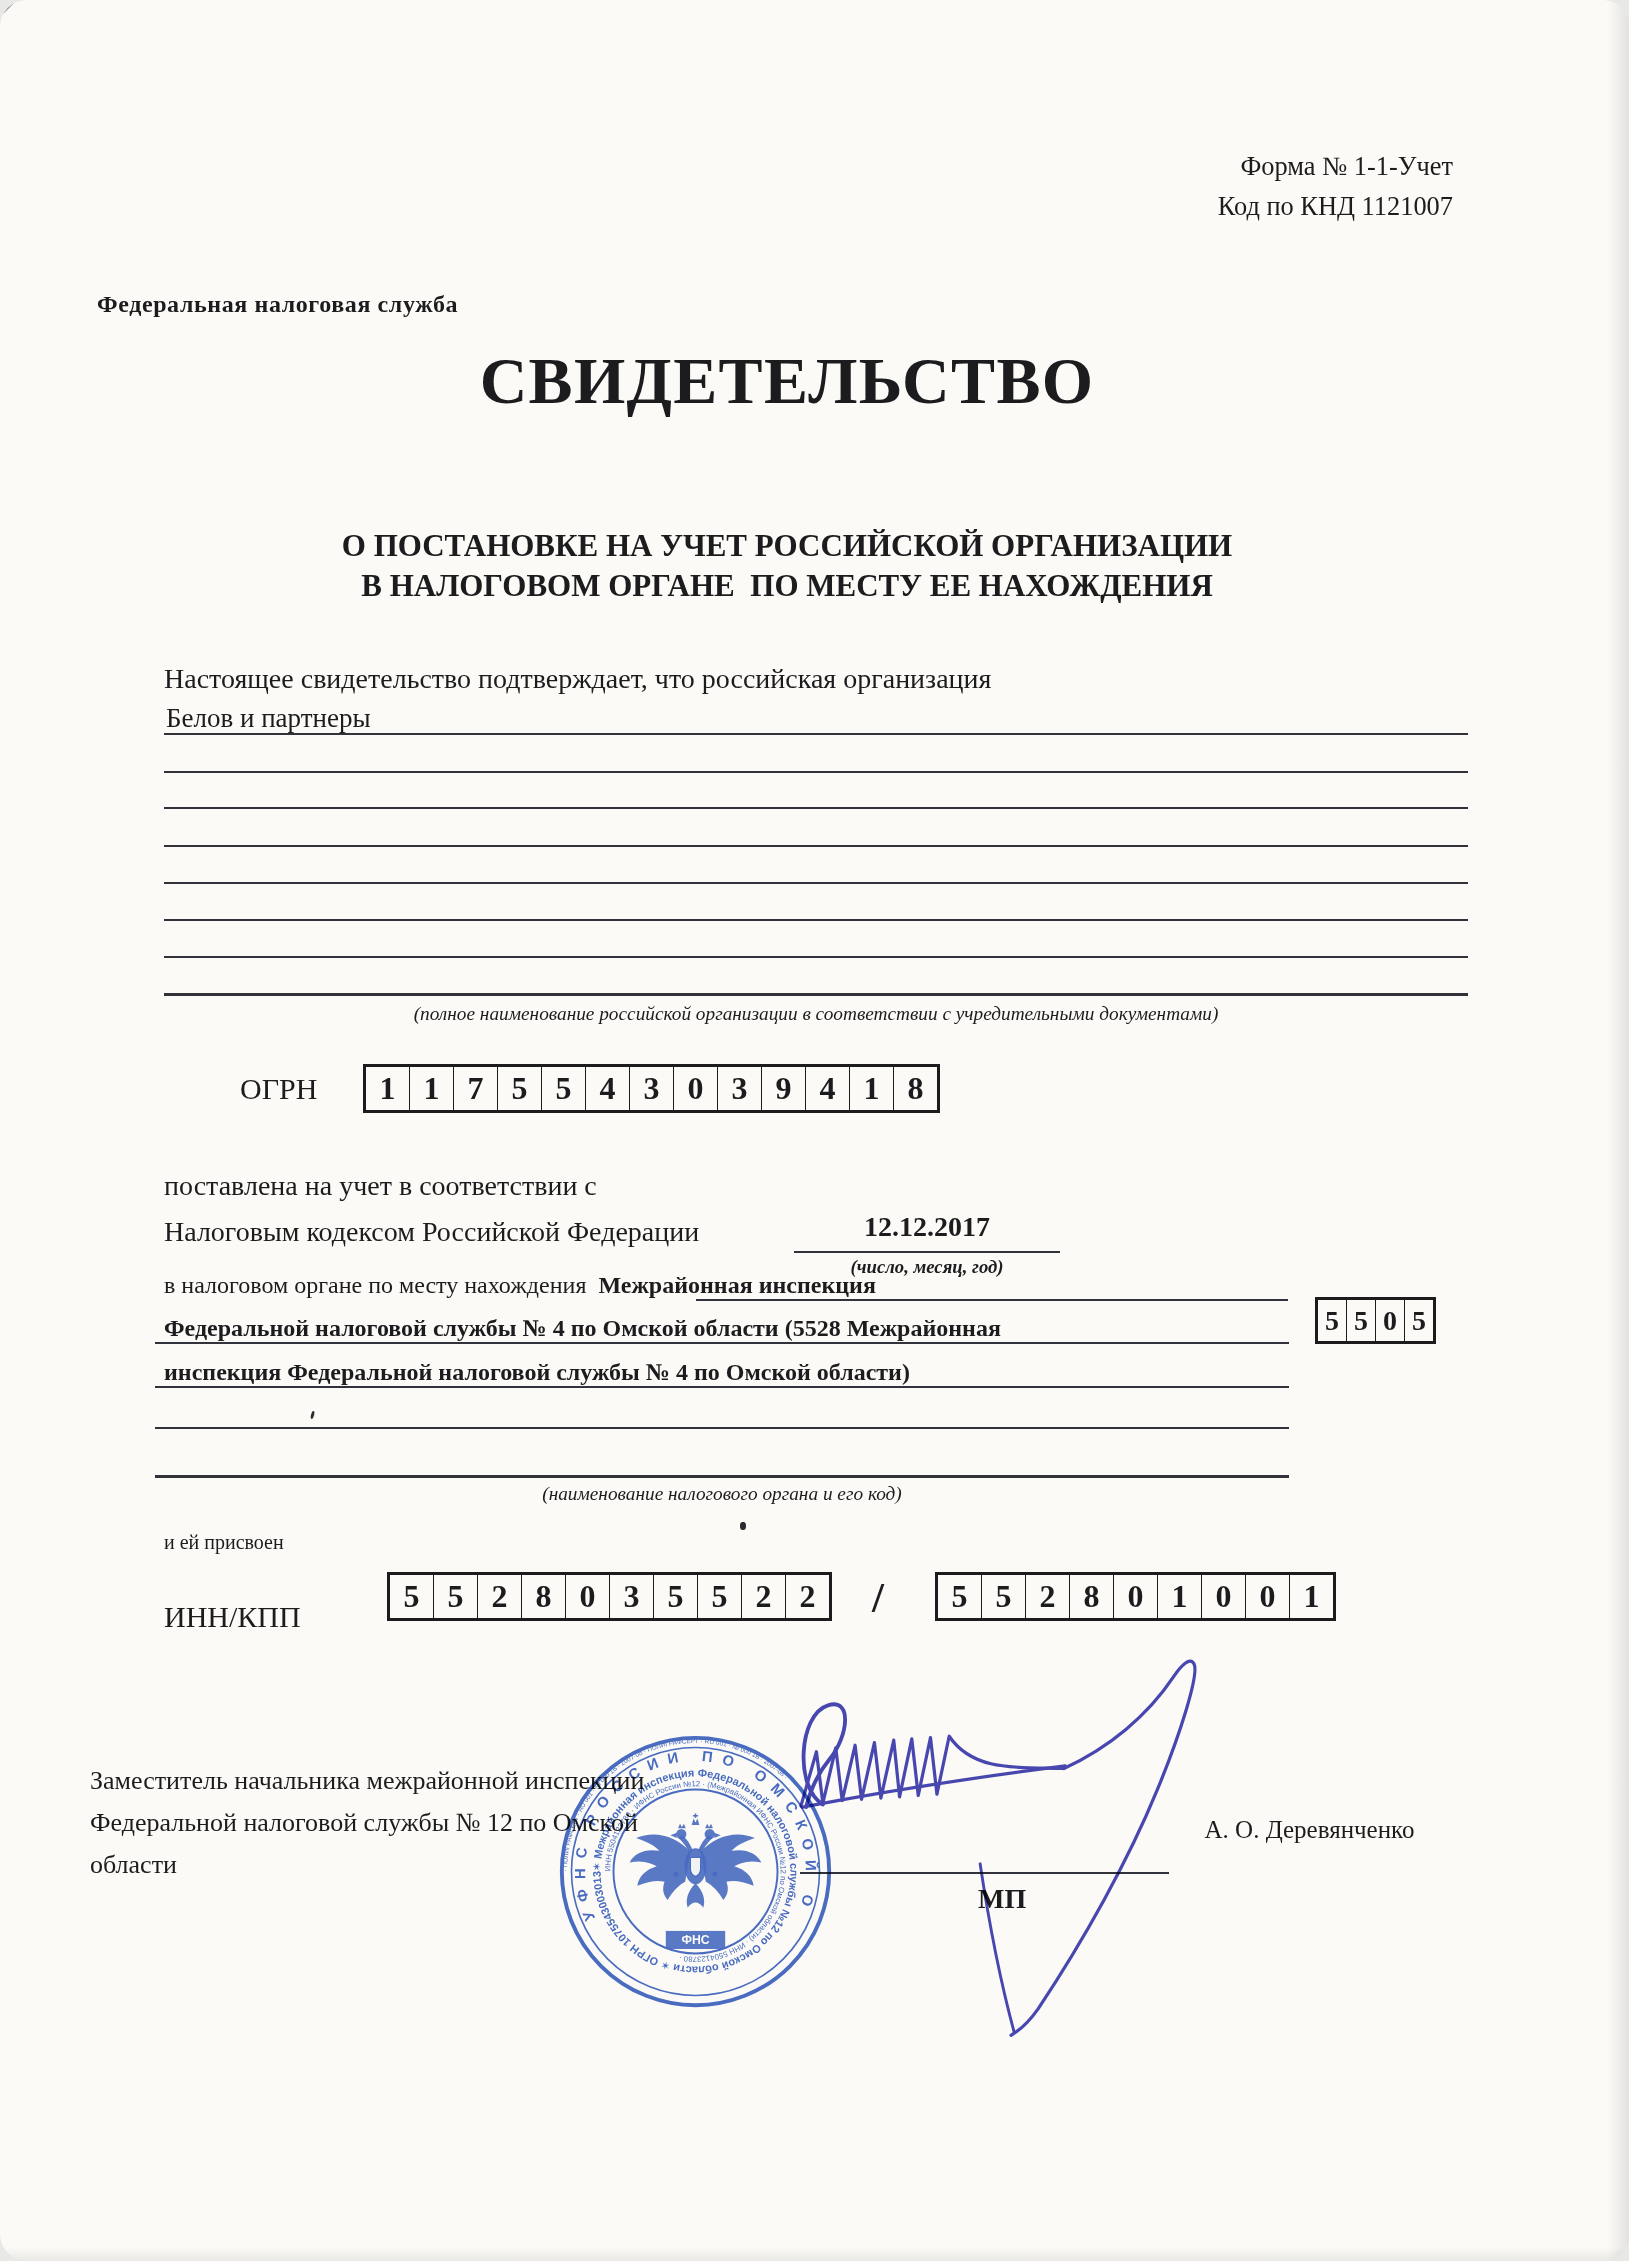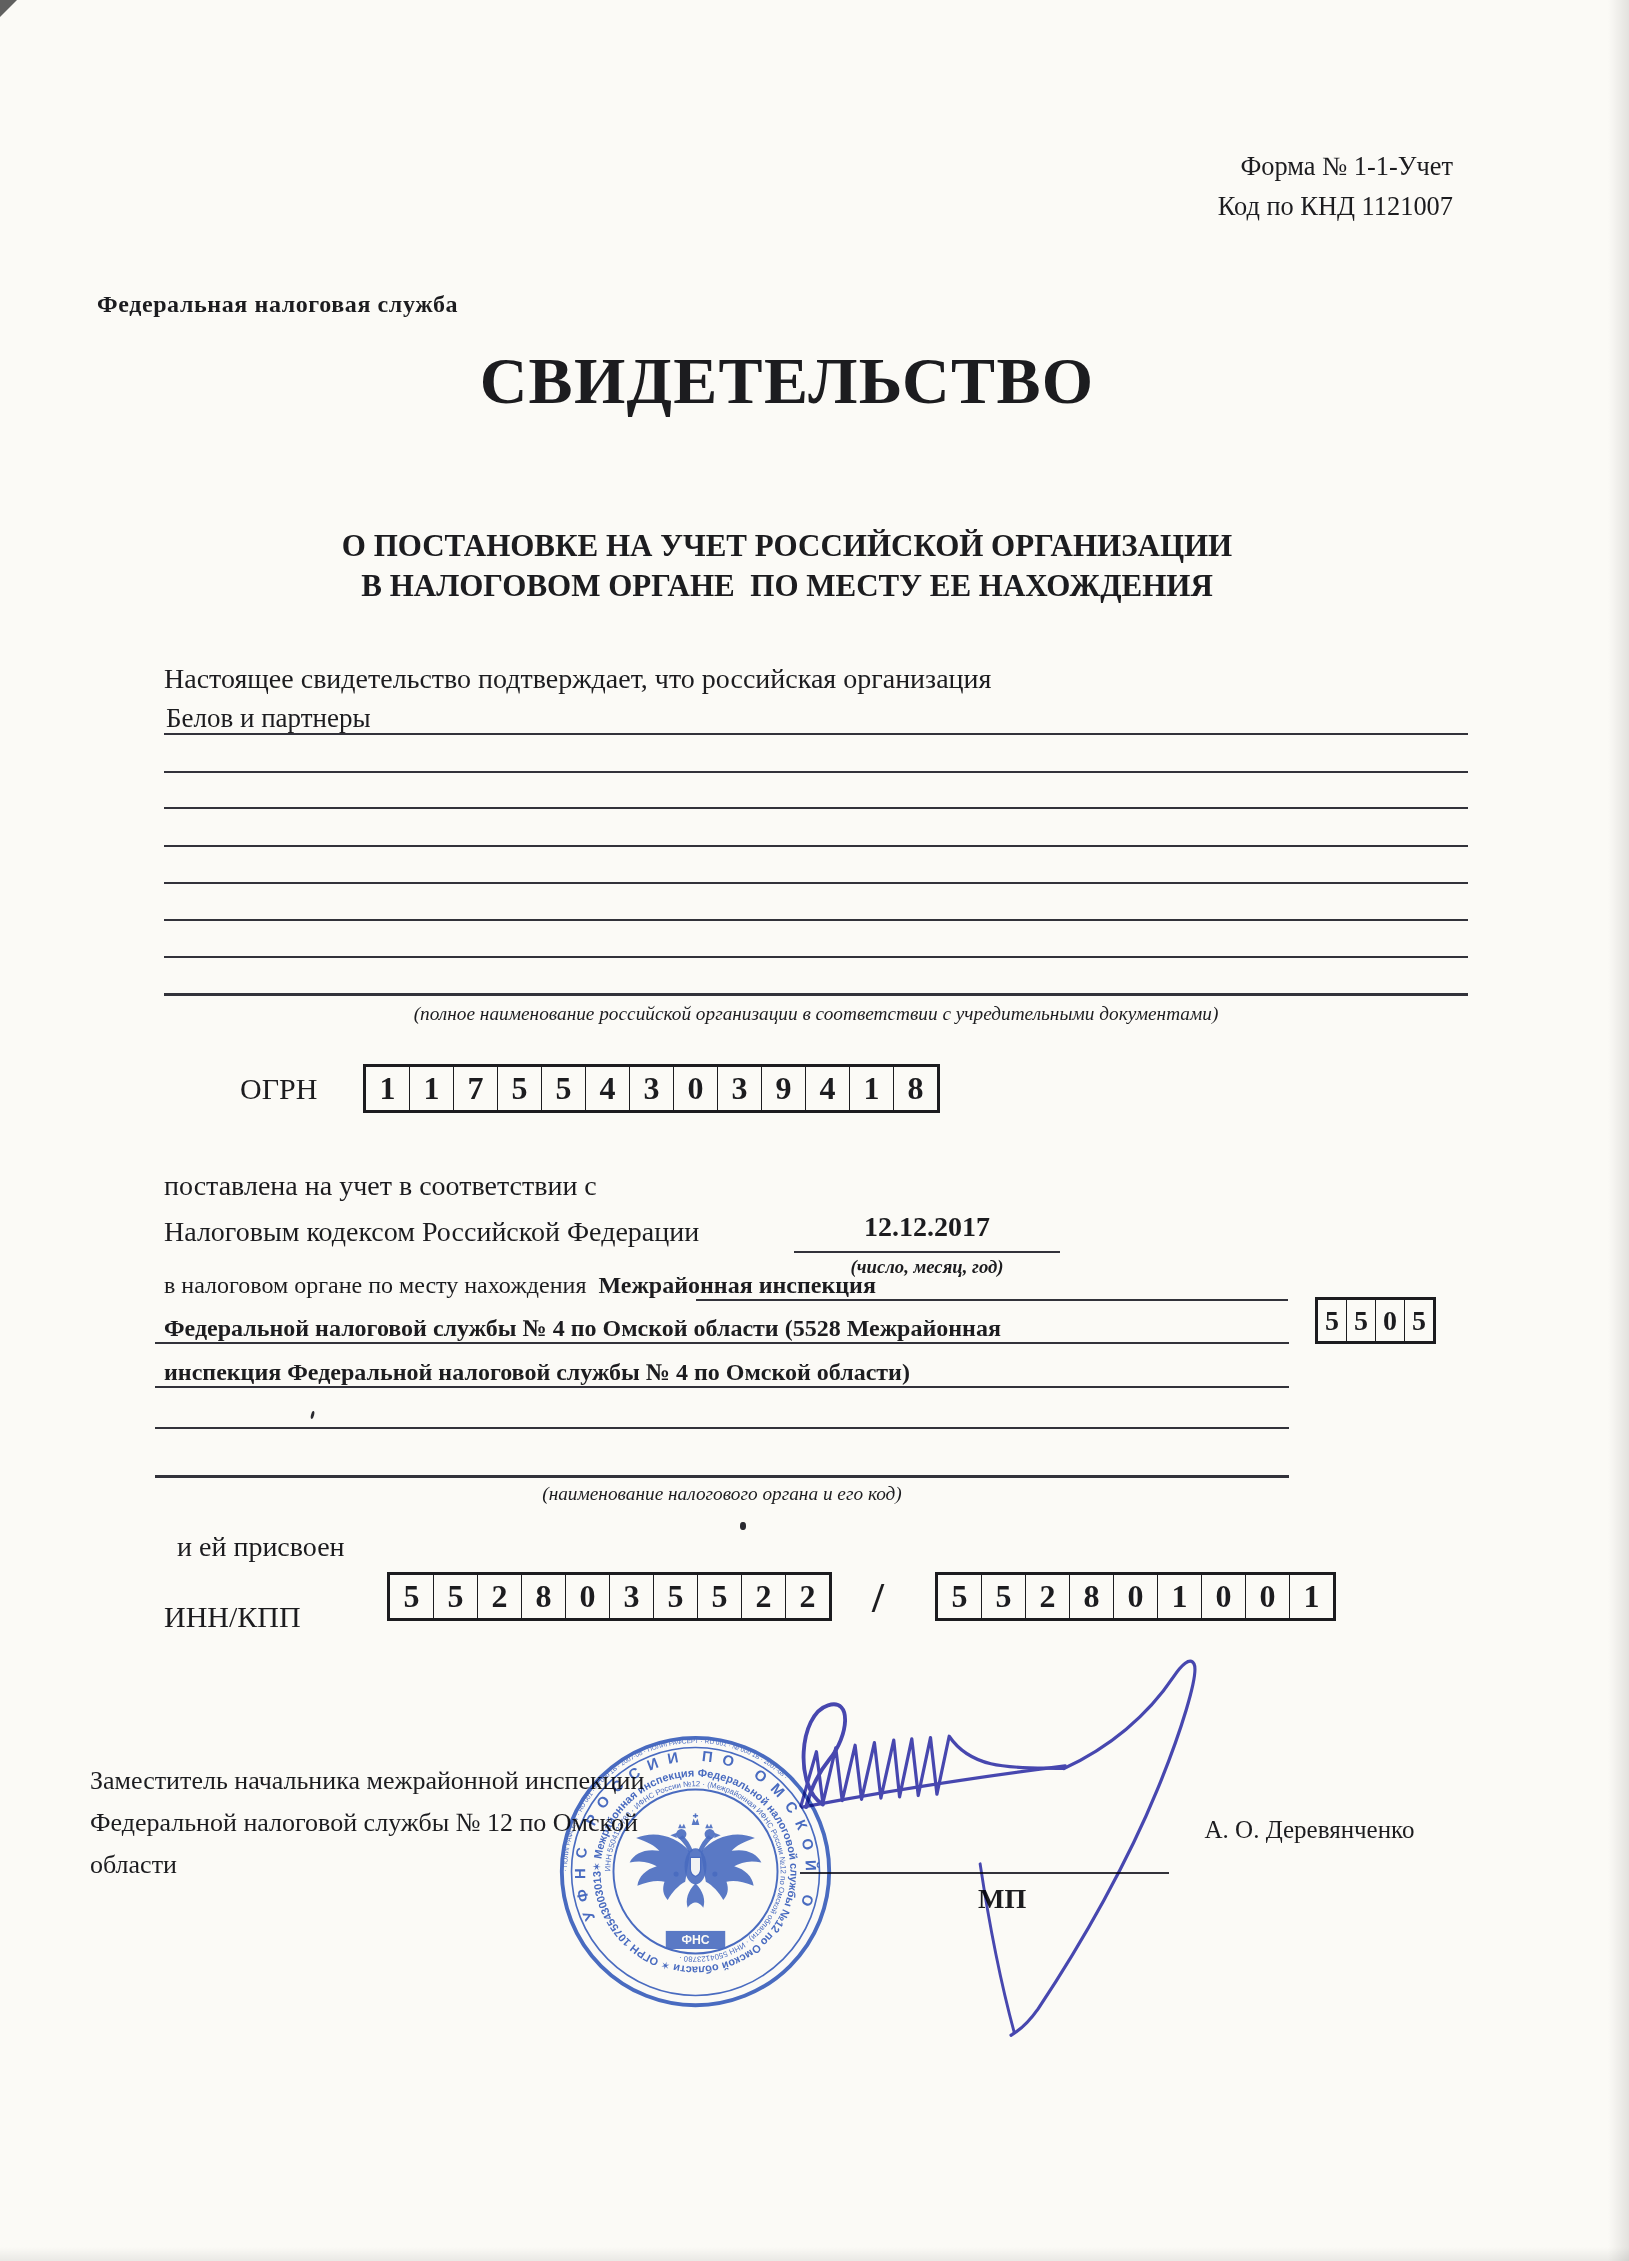--- a/index.html
+++ b/index.html
@@ -1,20 +1,20 @@
 <!DOCTYPE html>
 <html style="--ink: #1c1c1f; --line: #32323a; --stamp: #3a60c2; --sig: #3e3eb2; --paper: #fbfaf6;font-size:10.3px"><head>
 <meta charset="utf-8">
 <style>
   :root{
     --ink:#1c1c1f; --line:#32323a; --stamp:#3a60c2; --sig:#3e3eb2; --paper:#fbfaf6;
   }
   html,body{margin:0;padding:0;}
   body{background:#e8e8e6;font-family:"Liberation Serif","DejaVu Serif",serif;color:var(--ink);}
-  .page{position:relative;width:1630px;height:2261px;background:var(--paper);overflow:hidden;}
+  .page{position:relative;width:1630px;height:2261px;background:var(--paper);overflow:hidden;border-radius:27px;}
   .page::after{content:"";position:absolute;right:0;top:0;width:22px;height:100%;
     background:linear-gradient(to right,rgba(0,0,0,0),rgba(0,0,0,0.10));pointer-events:none;}
   .page::before{content:"";position:absolute;left:0;bottom:0;width:100%;height:14px;
     background:linear-gradient(to bottom,rgba(0,0,0,0),rgba(0,0,0,0.07));pointer-events:none;}
   .corner{position:absolute;left:0;top:0;width:0;height:0;
     border-top:17px solid #3a3a3a;border-right:17px solid transparent;opacity:.8;}
   .form-meta{position:absolute;top:146px;right:177px;text-align:right;font-size:26.4px;line-height:40px;}
   .agency{position:absolute;left:97px;top:291px;width:1380px;text-align:left;
     font-weight:bold;font-size:24px;letter-spacing:0.6px;}
   .doc-title{position:absolute;left:97px;top:343px;width:1380px;text-align:center;
@@ -37,21 +37,21 @@
   .reg2{position:absolute;left:164px;top:1216px;font-size:28px;}
   .date-value{position:absolute;left:794px;top:1211px;width:266px;text-align:center;
     font-weight:bold;font-size:28px;}
   .hline{position:absolute;height:1.9px;background:var(--line);}
   .date-caption{position:absolute;left:794px;top:1256px;width:266px;text-align:center;
     font-style:italic;font-weight:600;font-size:18.7px;}
   .auth-row{position:absolute;left:164px;font-size:24px;white-space:nowrap;}
   .auth-bold{font-weight:bold;}
   .auth-caption{position:absolute;left:155px;top:1483px;width:1134px;text-align:center;
     font-style:italic;font-size:19.3px;}
-  .assigned{position:absolute;left:164px;top:1531px;font-size:28px;margin-left:13px;}
+  .assigned{position:absolute;left:164px;top:1531px;font-size:20px;}
   .innkpp-label{position:absolute;left:164px;top:1600px;font-size:30px;}
   .slash{position:absolute;left:872px;top:1573px;font-size:43px;font-weight:bold;}
   .signer{position:absolute;left:90px;top:1760px;width:722px;font-size:26px;line-height:42px;}
   .signer-name{position:absolute;left:1161px;top:1816px;width:297px;text-align:center;font-size:25px;}
   .mp{position:absolute;left:930px;top:1883px;font-size:28px;font-weight:bold;margin-left:48px;}
   .stamp{position:absolute;left:556px;top:1732px;width:279px;height:279px;
     mix-blend-mode:multiply;opacity:.92;}
   .stamp .sfill{fill:var(--stamp);}
   .stamp .sstroke{stroke:var(--stamp);fill:none;}
   .stamp text{fill:var(--stamp);font-family:"Liberation Sans","DejaVu Sans",sans-serif;}

